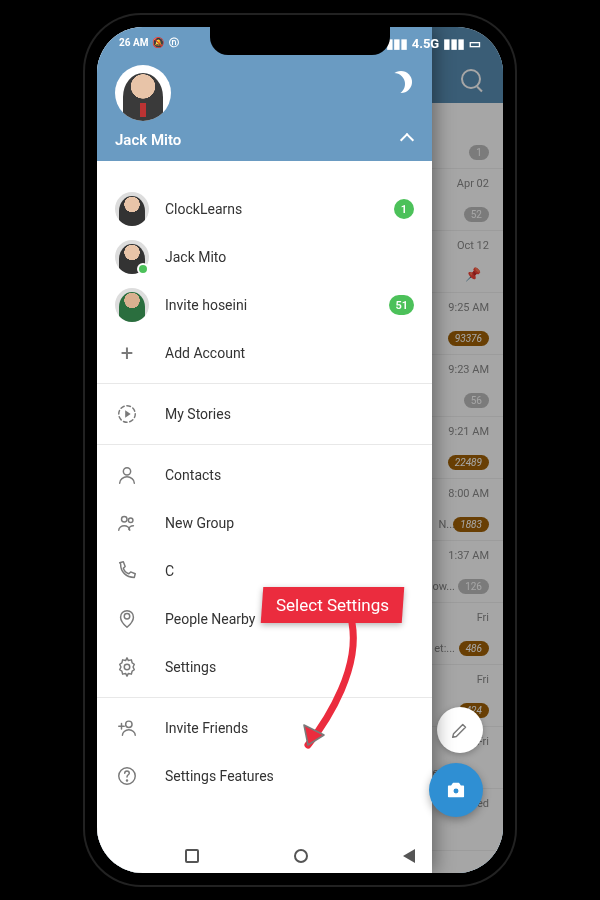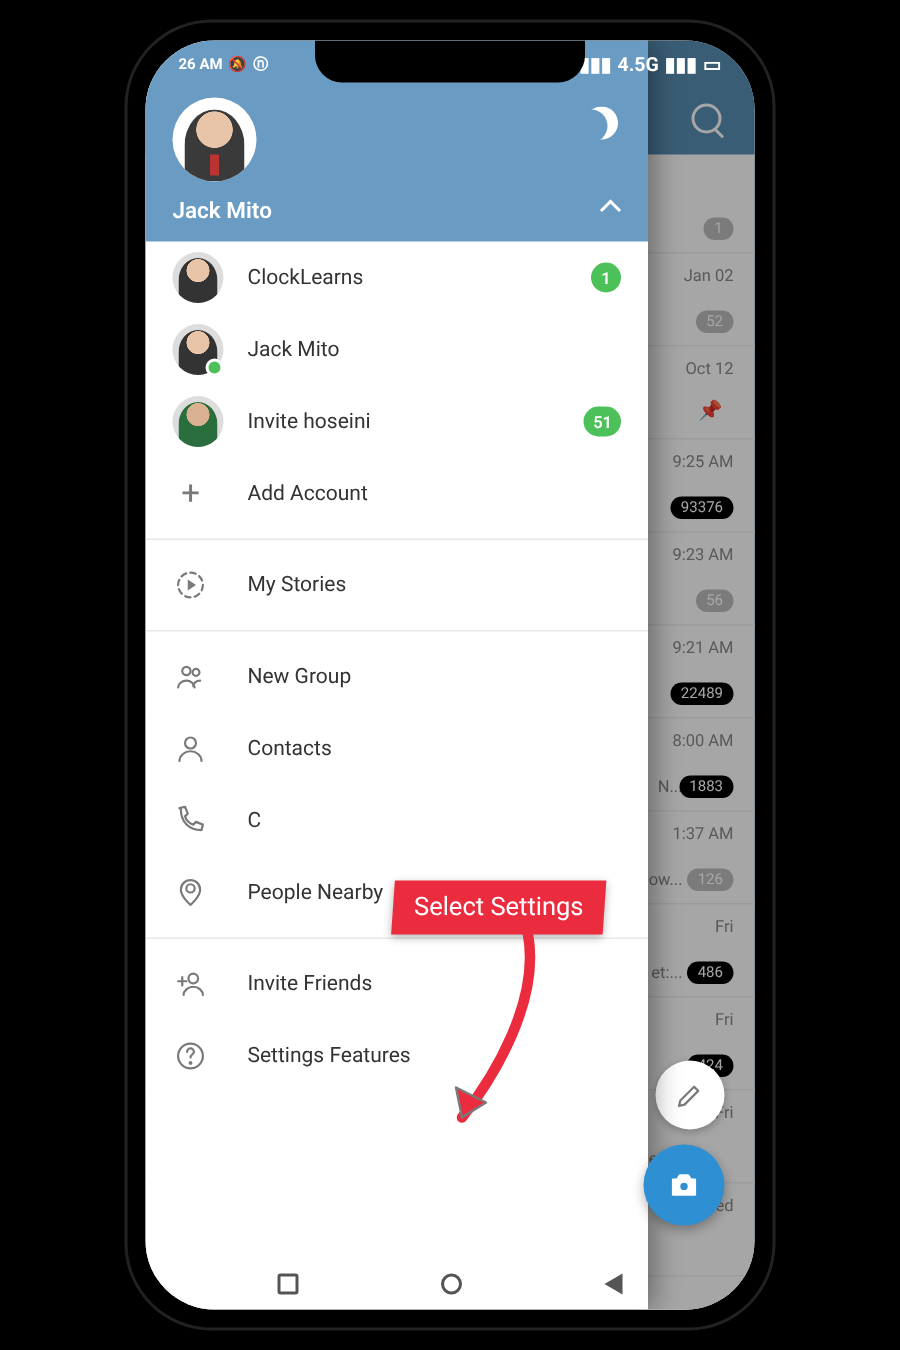--- a/index.html
+++ b/index.html
@@ -12,26 +12,26 @@
   .statusbar .right span{margin-left:4px;font-size:13px;}
   
   .chatlist{position:absolute;inset:0;background:#5a8fb5;padding-top:28px;}
   .chat-header{height:48px;background:#5a8fb5;display:flex;justify-content:flex-end;align-items:center;padding:0 16px;}
   .search-ico{width:20px;height:20px;border:2px solid #fff;border-radius:50%;position:relative;margin-right:6px;}
   .search-ico::after{content:"";position:absolute;width:7px;height:2px;background:#fff;bottom:-3px;right:-4px;transform:rotate(45deg);}
   .chat-body{background:#fff;height:100%;padding-top:4px;}
   .chat-row{height:62px;display:flex;align-items:center;justify-content:flex-end;padding:0 14px;border-bottom:1px solid #f0f0f0;position:relative;}
   .chat-row .time{position:absolute;top:8px;right:14px;font-size:11px;color:#8a8a8a;}
   .chat-row .badge{background:#bdbdbd;color:#fff;font-size:10px;border-radius:10px;padding:2px 7px;position:absolute;bottom:8px;right:14px;min-width:20px;text-align:center;}
-  .chat-row .badge.blue{background:#000000;}
+  .chat-row .badge.blue{background:#a16207;font-style:italic;}
   .chat-row .badge.pin{background:transparent;color:#aaa;font-size:13px;}
   .chat-row .cnt{font-size:11px;color:#888;position:absolute;bottom:9px;right:48px;}
   .dimmer{position:absolute;inset:0;background:rgba(0,0,0,0.35);z-index:5;}
   
-  .drawer{position:absolute;top:0;left:0;width:335px;height:100%;background:#fff;z-index:20;box-shadow:3px 0 18px rgba(0,0,0,0.4);display:flex;flex-direction:column;}
+  .drawer{position:absolute;top:0;left:0;width:335px;height:100%;background:#fff;z-index:20;box-shadow:3px 0 18px rgba(0,0,0,0.4);display:flex;flex-direction:column;gap:24px;}
   .drawer-header{background:#6a9bc2;color:#fff;padding:38px 18px 12px;position:relative;}
   .avatar{width:56px;height:56px;border-radius:50%;background:#fff;display:flex;align-items:flex-end;justify-content:center;overflow:hidden;}
   .avatar-person{width:40px;height:48px;background:radial-gradient(circle at 50% 28%,#e8c4a8 0 30%,transparent 31%),linear-gradient(#3a3a3a,#3a3a3a);border-radius:50% 50% 0 0;position:relative;}
   .avatar-person::after{content:"";position:absolute;bottom:4px;left:50%;transform:translateX(-50%);width:6px;height:14px;background:#b33;}
   .moon{position:absolute;top:44px;right:20px;width:22px;height:22px;}
   .moon::before{content:"";position:absolute;inset:0;border-radius:50%;box-shadow:inset -7px 2px 0 0 #fff;}
   .d-name{font-size:15px;font-weight:600;margin-top:10px;}
   .d-phone{font-size:12px;opacity:.9;margin-top:2px;}
   .chev{position:absolute;bottom:16px;right:18px;width:14px;height:14px;}
   .chev::before{content:"";position:absolute;width:8px;height:8px;border-left:2px solid #fff;border-top:2px solid #fff;transform:rotate(45deg);top:4px;left:2px;}
@@ -74,21 +74,21 @@
 
     <div class="chatlist">
       <div class="chat-header">
         <div class="search-ico"></div>
       </div>
       <div class="chat-body" id="chat-body">
           <div class="chat-row">
             <div class="badge">1</div>
           </div>
           <div class="chat-row">
-            <div class="time">Jan 02</div>
+            <div class="time">Apr 02</div>
             <div class="badge">52</div>
           </div>
           <div class="chat-row">
             <div class="time">Oct 12</div>
             <div class="badge pin">📌</div>
           </div>
           <div class="chat-row">
             <div class="time">9:25 AM</div>
             <div class="badge blue">93376</div>
           </div>
@@ -184,53 +184,62 @@
               </svg>
             </div>
           <span>My Stories</span>
         </div>
 
         <div class="divider"></div>
 
         <div class="d-row">
           <div class="ico">
               <svg viewBox="0 0 24 24">
+                <circle cx="12" cy="8" r="4"></circle>
+                <path d="M4 21c0-4 4-7 8-7s8 3 8 7"></path>
+              </svg>
+            </div>
+          <span>Contacts</span>
+        </div>
+        <div class="d-row">
+          <div class="ico">
+              <svg viewBox="0 0 24 24">
                 <circle cx="9" cy="8" r="3"></circle>
                 <circle cx="16" cy="9" r="2.5"></circle>
                 <path d="M3 20c0-3 3-5 6-5s6 2 6 5"></path>
                 <path d="M14 19c0-2 2-4 5-4"></path>
               </svg>
             </div>
           <span>New Group</span>
         </div>
         <div class="d-row">
           <div class="ico">
               <svg viewBox="0 0 24 24">
-                <circle cx="12" cy="8" r="4"></circle>
-                <path d="M4 21c0-4 4-7 8-7s8 3 8 7"></path>
-              </svg>
-            </div>
-          <span>Contacts</span>
-        </div>
-        <div class="d-row">
-          <div class="ico">
-              <svg viewBox="0 0 24 24">
                 <path d="M5 4c0 9 6 15 15 15l1-4-5-2-2 2c-3-1-5-3-6-6l2-2-2-5-4 1z"></path>
               </svg>
             </div>
           <span>C</span>
         </div>
         <div class="d-row">
           <div class="ico">
               <svg viewBox="0 0 24 24">
                 <circle cx="12" cy="9" r="3"></circle>
                 <path d="M12 3c-4 0-7 3-7 7 0 5 7 11 7 11s7-6 7-11c0-4-3-7-7-7z"></path>
               </svg>
             </div>
           <span>People Nearby</span>
+        </div>
+        <div class="d-row">
+          <div class="ico">
+              <svg viewBox="0 0 24 24">
+                <circle cx="12" cy="12" r="3"></circle>
+                <path d="M12 2l1.5 3 3.3-.8.8 3.3L20 9l-1.4 3L20 15l-2.4 1.5-.8 3.3-3.3-.8L12 22l-1.5-3-3.3.8-.8-3.3L4 15l1.4-3L4 9l2.4-1.5.8-3.3 3.3.8z"></path>
+              </svg>
+            </div>
+          <span>Settings</span>
         </div>
 
         <div class="divider"></div>
 
         <div class="d-row">
           <div class="ico">
               <svg viewBox="0 0 24 24">
                 <circle cx="14" cy="8" r="3.5"></circle>
                 <path d="M7 20c0-3 3-6 7-6s7 3 7 6"></path>
                 <path d="M3 10h6M6 7v6"></path>

